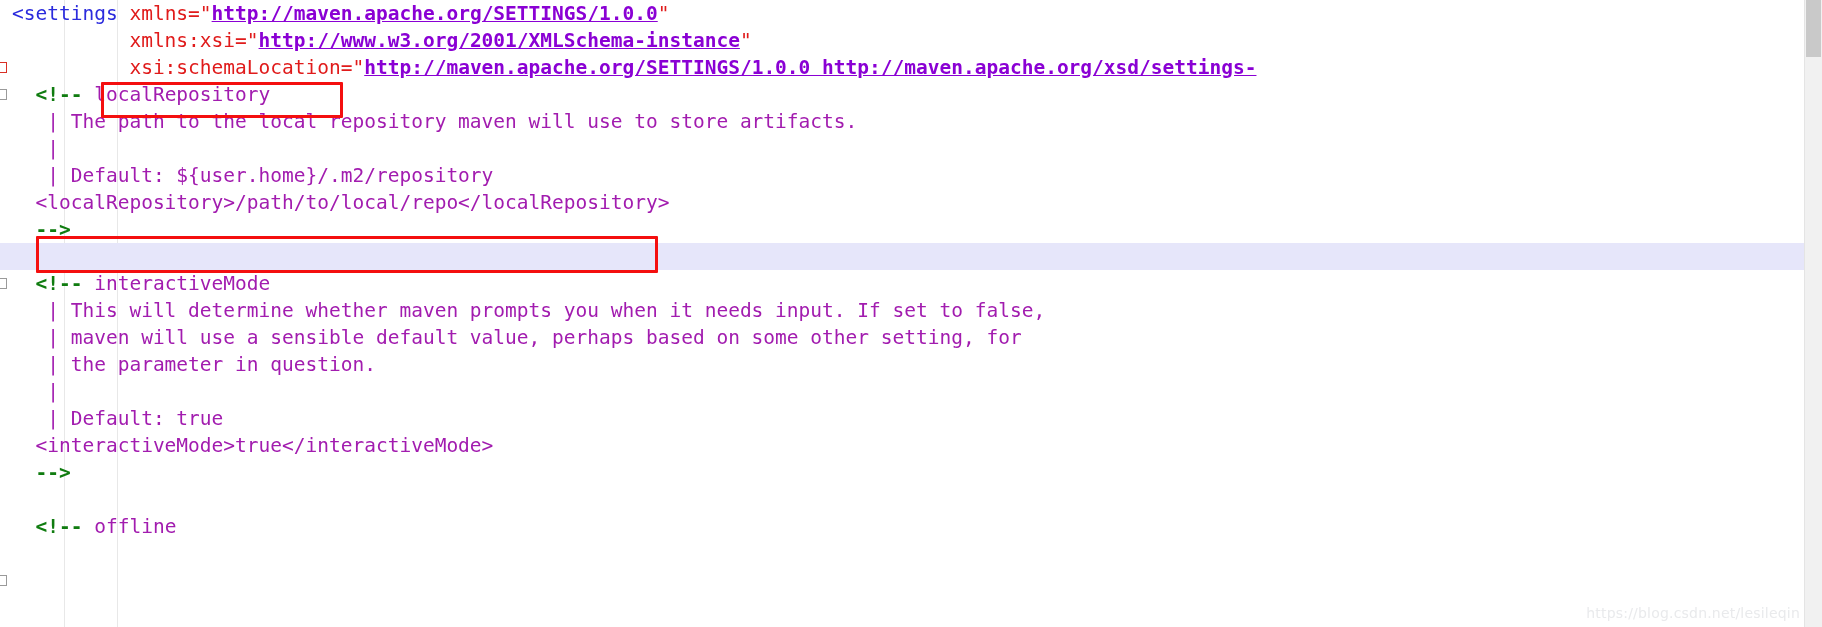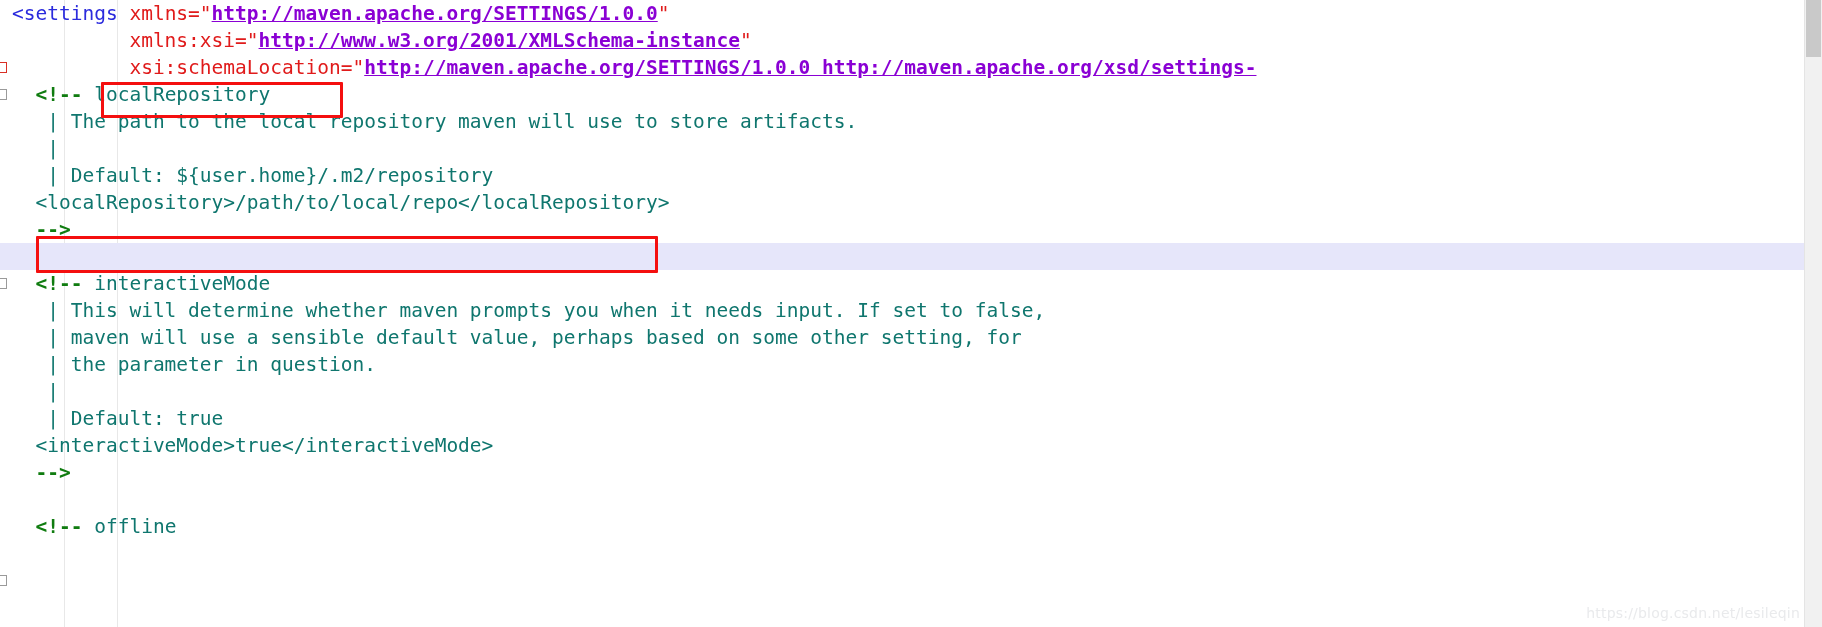--- a/index.html
+++ b/index.html
@@ -38,21 +38,21 @@
   }
   .ln{
     position:relative;height:27px;padding-left:12px;
     white-space:pre;
   }
   .ln.current{background:#e6e6fa;}
   .tag{color:#2b2bdd;}
   .attr{color:#e01b1b;}
   .url{color:#8a00d4;font-weight:bold;text-decoration:underline;}
   .q{color:#e01b1b;}
-  .cmt{color:#0f766e;}
+  .cmt{color:#a21caf;}
   .cmtd{color:#107c10;font-weight:bold;}
   
   .redbox{
     position:absolute;border:3px solid #f40f0f;z-index:8;
     border-radius:1px;pointer-events:none;
   }
   #box-localrepo{left:101px;top:82px;width:236px;height:30px;}
   #box-blankline{left:36px;top:236px;width:616px;height:31px;}
   
   .scroll-track{

